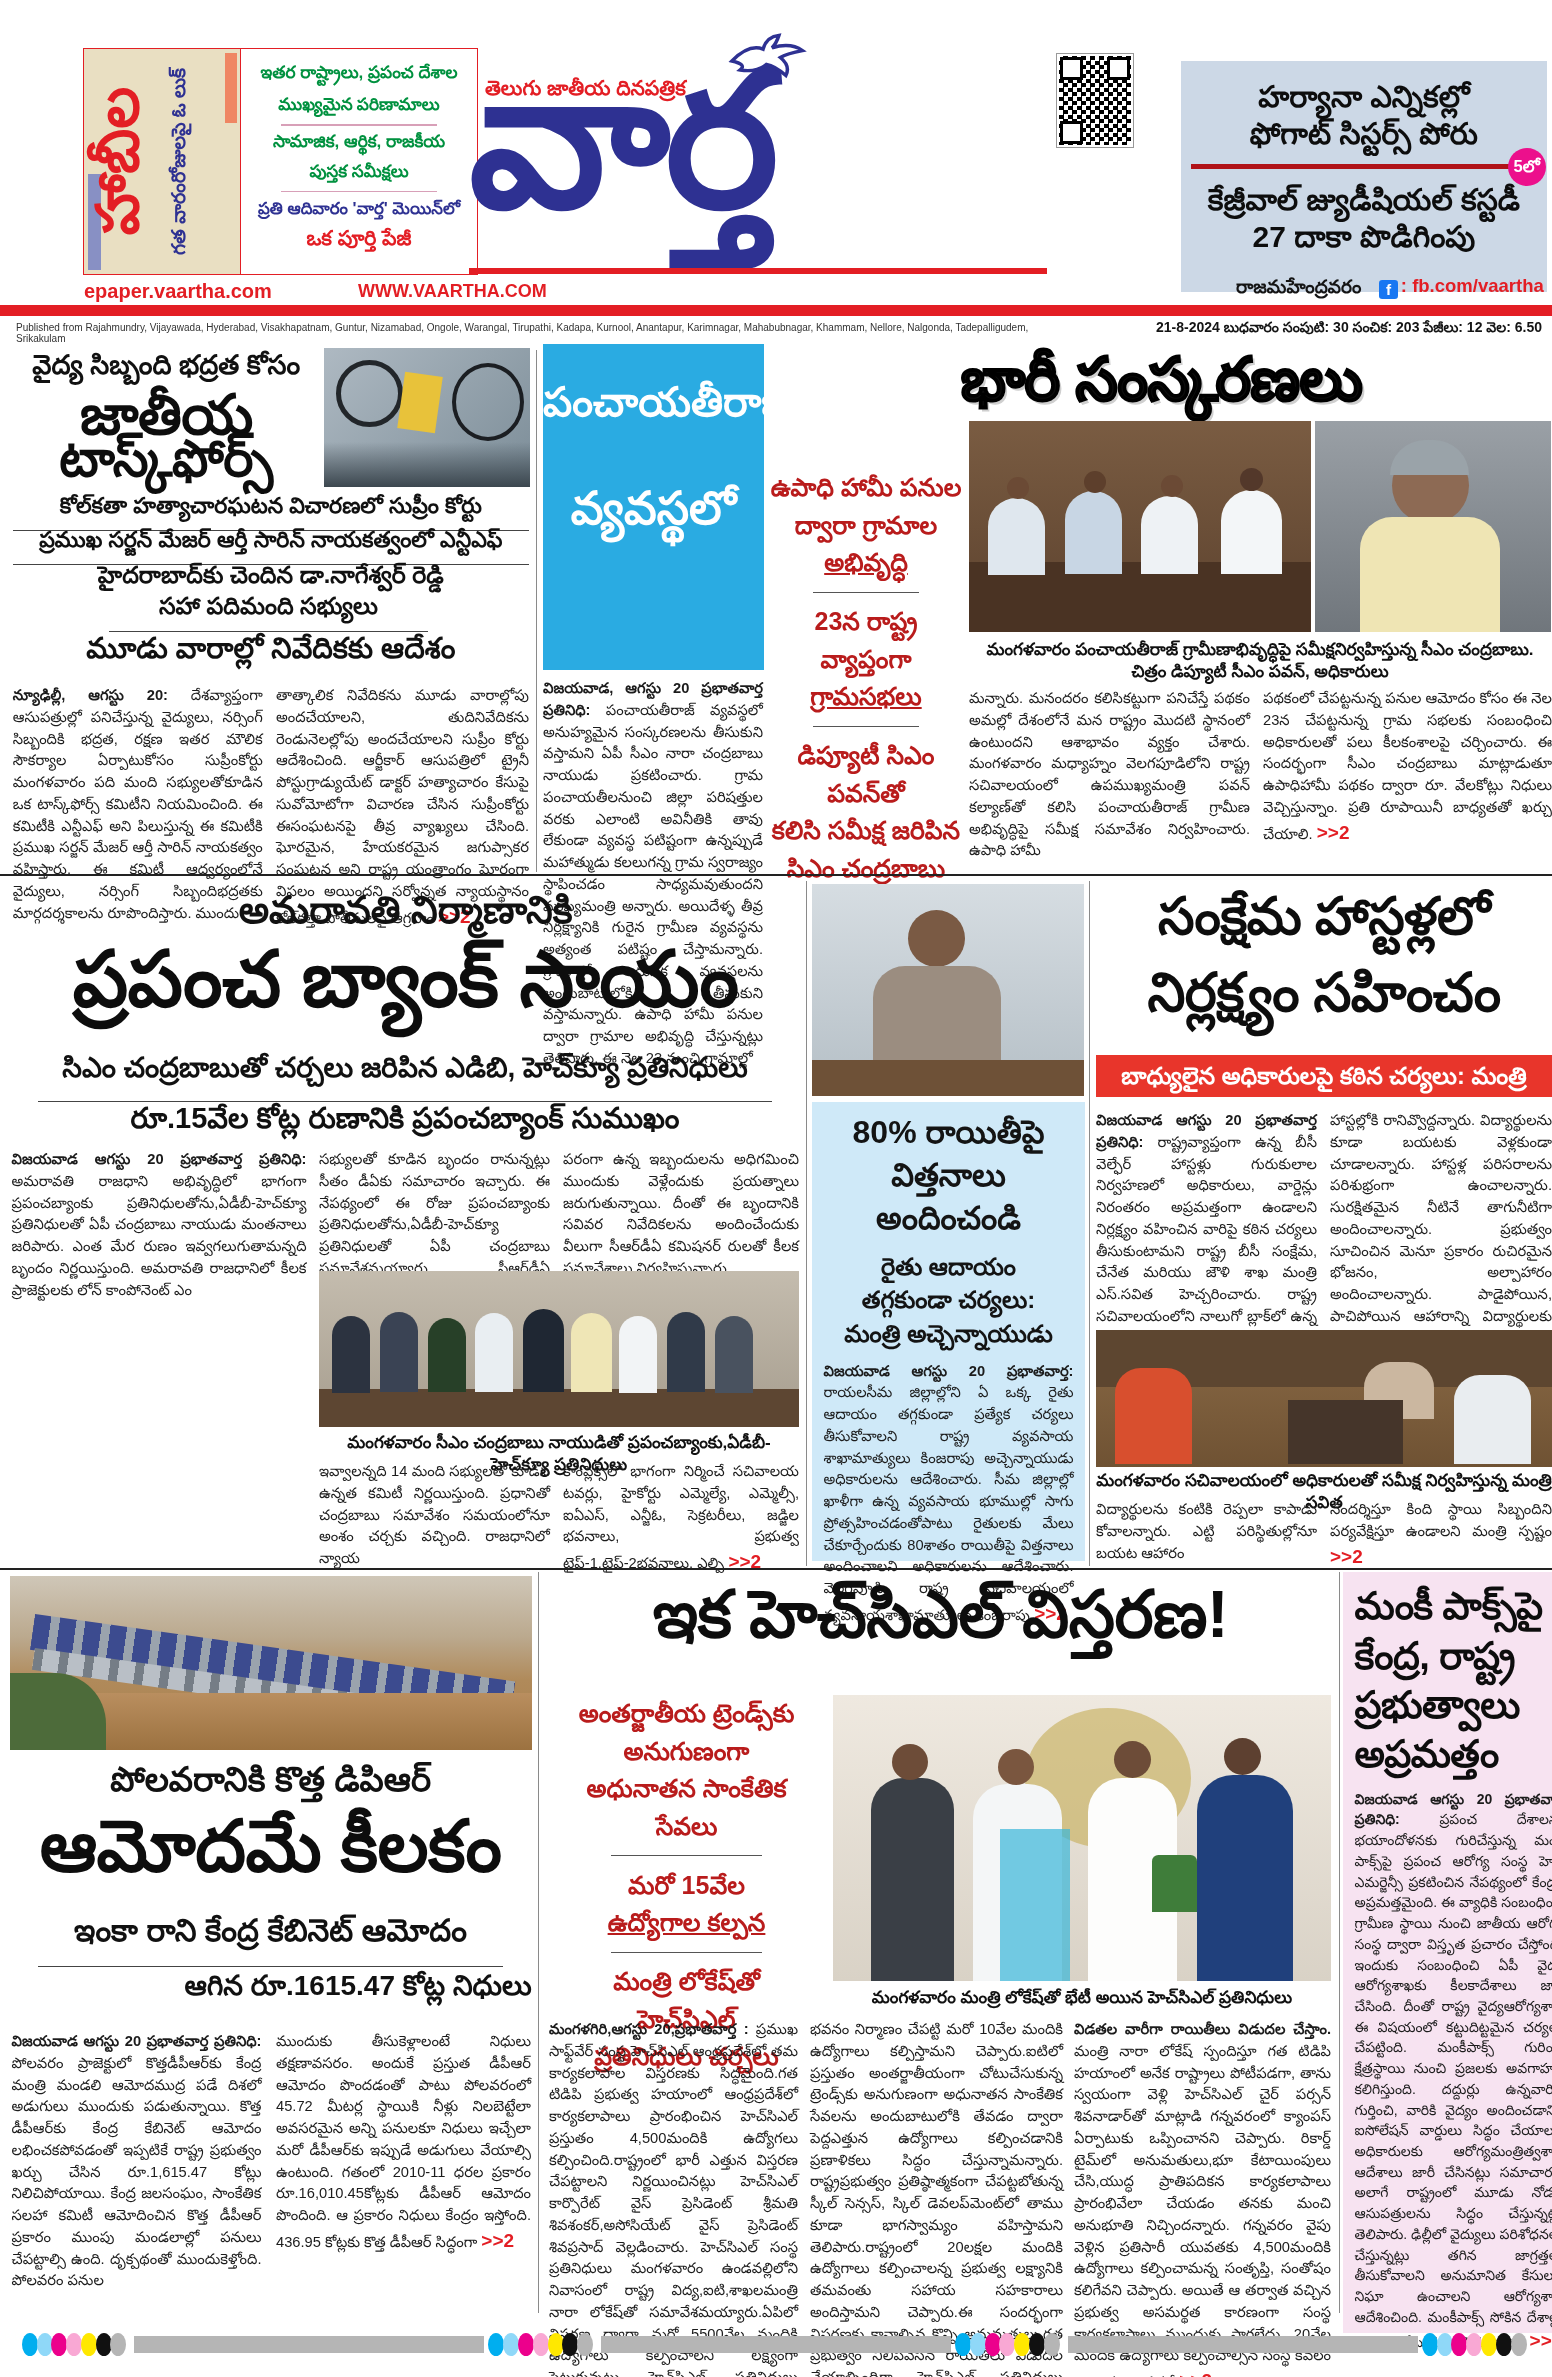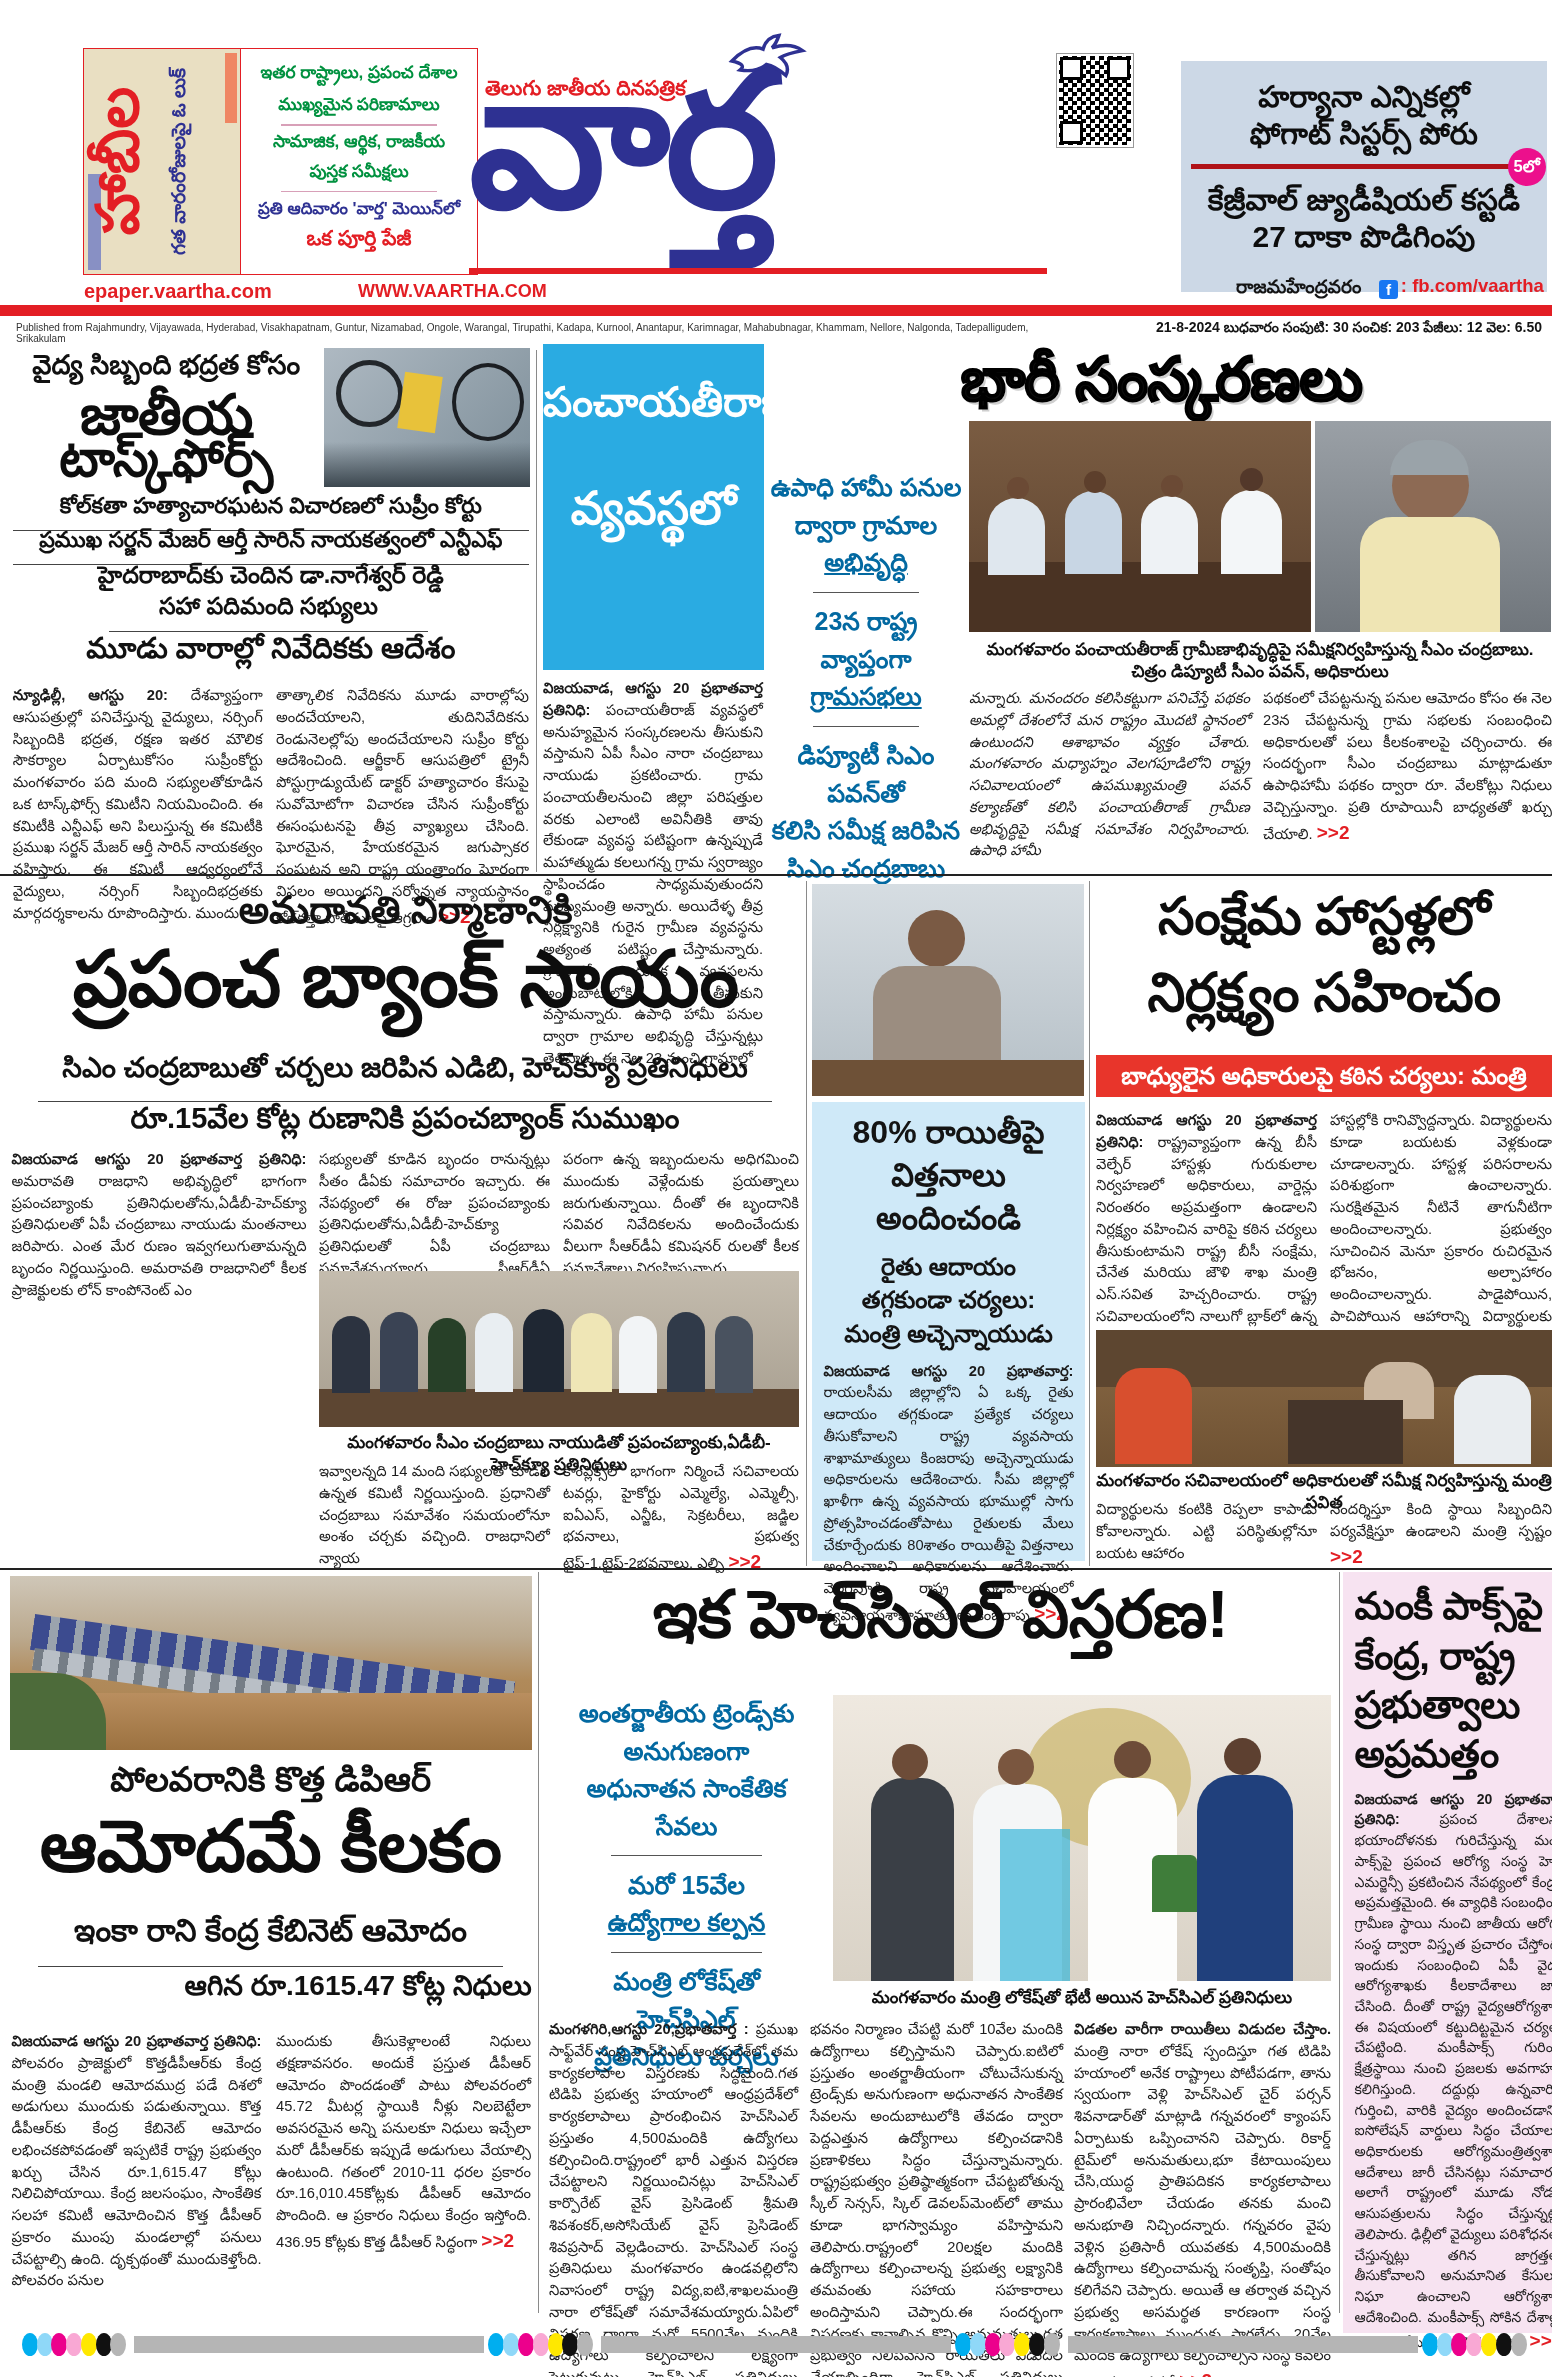--- a/index.html
+++ b/index.html
@@ -38,21 +38,21 @@
   .topbox{background:#ccd8e6;text-align:center;padding:16.6px 6.4px 11.5px;}
   .topbox .l1{font-size:30px;font-weight:900;color:#0d0d0d;line-height:1.25;}
   .badge{position:absolute;right:-9px;top:-16.6px;width:38px;height:38px;border-radius:50%;
          background:#ec108c;color:#fff;font-weight:bold;font-size:16.6px;line-height:38px;text-align:center;}
   .fbicon{display:inline-block;width:19px;height:19px;background:#1877f2;color:#fff;border-radius:3.2px;
           font-weight:bold;font-size:15.3px;line-height:19px;text-align:center;vertical-align:middle;}
   .qr{background:repeating-conic-gradient(#000 0% 25%, #fff 0% 50%) 0 0/9px 9px;border:2.6px solid #fff;outline:0.6px solid #999;}
   .qr .fp{position:absolute;width:16.6px;height:16.6px;border:3.8px solid #000;background:#fff;}
   .cyanbox{background:#2aabe2;color:#fff;text-align:center;}
   .redstrip{background:#e8352b;color:#fff;text-align:center;font-weight:bold;}
-  .bullet{font-size:25px;font-weight:bold;text-align:center;line-height:1.5;color:#0369a1;}
+  .bullet{font-size:25px;font-weight:bold;text-align:center;line-height:1.5;color:#b91c1c;}
   .bullet-rule{width:55%;height:1.3px;background:#555;margin:10.2px auto;}
   .bluebox{background:#cfe9f8;padding:9px 11.5px;}
   .pinkbox{background:#f7e3f1;padding:10.2px 11.5px;}
   .dots{display:flex;align-items:center;gap:2.6px;}
   .dot{width:16px;height:23px;border-radius:50%;flex:0 0 auto;margin-left:-3.8px;}
   .bar{height:16.6px;background:#b5b5b5;flex:1 1 auto;margin:0 5.1px;}
   .d1{background:#00aeef;} .d2{background:#8fd8f8;} .d3{background:#ec008c;}
   .d4{background:#f9a8d4;} .d5{background:#ffe800;} .d6{background:#111111;} .d7{background:#b5b5b5;}
 </style>
 </head>
@@ -182,21 +182,21 @@
   </div>
   <div class="abs caption" style="left:969px;top:639px;width:582px;">
     <div>మంగళవారం పంచాయతీరాజ్ గ్రామీణాభివృద్ధిపై సమీక్షనిర్వహిస్తున్న సీఎం చంద్రబాబు.</div>
     <div>చిత్రం డిప్యూటీ సీఎం పవన్, అధికారులు</div>
   </div>
 
   <div class="abs body-text" style="left:543px;top:678px;width:220px;height:192px;">
     <span class="dateline">విజయవాడ, ఆగస్టు 20 ప్రభాతవార్త ప్రతినిధి:</span>
     <span>పంచాయతీరాజ్ వ్యవస్థలో అనుహ్యమైన సంస్కరణలను తీసుకుని వస్తామని ఏపీ సీఎం నారా చంద్రబాబు నాయుడు ప్రకటించారు. గ్రామ పంచాయతీలనుంచి జిల్లా పరిషత్తుల వరకు ఎలాంటి అవినీతికి తావు లేకుండా వ్యవస్థ పటిష్టంగా ఉన్నప్పుడే మహాత్ముడు కలలుగన్న గ్రామ స్వరాజ్యం స్థాపించడం సాధ్యమవుతుందని ముఖ్యమంత్రి అన్నారు. అయిదేళ్ళ తీవ్ర నిర్లక్ష్యానికి గురైన గ్రామీణ వ్యవస్థను అత్యంత పటిష్టం చేస్తామన్నారు. గ్రామాల్లో ఆధునిక వ్యవస్థలను అందుబాటులోకి తీసుకుని వస్తామన్నారు. ఉపాధి హామీ పనుల ద్వారా గ్రామాల అభివృద్ధి చేస్తున్నట్లు తెలిపారు. ఈ నెల 23 నుంచి గ్రామాల్లో</span>
   </div>
-  <div class="abs body-text" style="left:969px;top:688px;width:281px;height:181px;font-style:italic;">మన్నారు. మనందరం కలిసికట్టుగా పనిచేస్తే పథకం అమల్లో దేశంలోనే మన రాష్ట్రం మొదటి స్థానంలో ఉంటుందని ఆశాభావం వ్యక్తం చేశారు. మంగళవారం మధ్యాహ్నం వెలగపూడిలోని రాష్ట్ర సచివాలయంలో ఉపముఖ్యమంత్రి పవన్ కల్యాణ్‌తో కలిసి పంచాయతీరాజ్ గ్రామీణ అభివృద్ధిపై సమీక్ష సమావేశం నిర్వహించారు. ఉపాధి హామీ</div>
+  <div class="abs body-text" style="left:969px;top:688px;width:281px;height:181px;">మన్నారు. మనందరం కలిసికట్టుగా పనిచేస్తే పథకం అమల్లో దేశంలోనే మన రాష్ట్రం మొదటి స్థానంలో ఉంటుందని ఆశాభావం వ్యక్తం చేశారు. మంగళవారం మధ్యాహ్నం వెలగపూడిలోని రాష్ట్ర సచివాలయంలో ఉపముఖ్యమంత్రి పవన్ కల్యాణ్‌తో కలిసి పంచాయతీరాజ్ గ్రామీణ అభివృద్ధిపై సమీక్ష సమావేశం నిర్వహించారు. ఉపాధి హామీ</div>
   <div class="abs body-text" style="left:1263px;top:688px;width:289px;height:181px;">
     <span>పథకంలో చేపట్టనున్న పనుల ఆమోదం కోసం ఈ నెల 23న చేపట్టనున్న గ్రామ సభలకు సంబంధించి అధికారులతో పలు కీలకంశాలపై చర్చించారు. ఈ సందర్భంగా సీఎం చంద్రబాబు మాట్లాడుతూ ఉపాధిహామీ పథకం ద్వారా రూ. వేలకోట్లు నిధులు వెచ్చిస్తున్నాం. ప్రతి రూపాయినీ బాధ్యతతో ఖర్చు చేయాలి.</span>
     <span class="jump">&gt;&gt;2</span>
   </div>
 
   <div class="rule-h abs" style="left:0;top:874px;width:1552px;"></div>
 
   <div class="abs kicker ctr" style="left:9.6px;top:889px;width:792px;font-size:38px;">అమరావతి నిర్మాణానికి</div>
   <div class="abs headline ctr" style="left:9.6px;top:934px;width:792px;font-size:78px;">ప్రపంచ బ్యాంక్ సాయం</div>
   <div class="abs subhead ctr thin-sep" style="left:38px;top:1052px;width:734px;font-size:28px;padding-bottom:10.2px;">సిఎం చంద్రబాబుతో చర్చలు జరిపిన ఎడిబి, హెచ్‌క్యూ ప్రతినిధులు</div>

